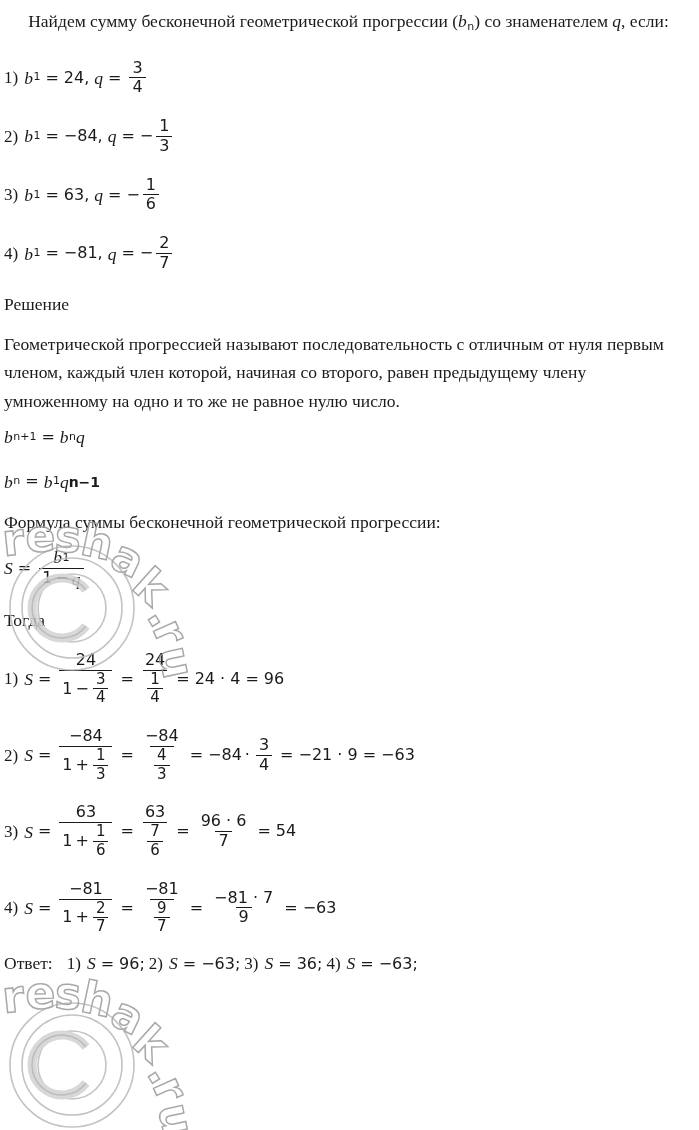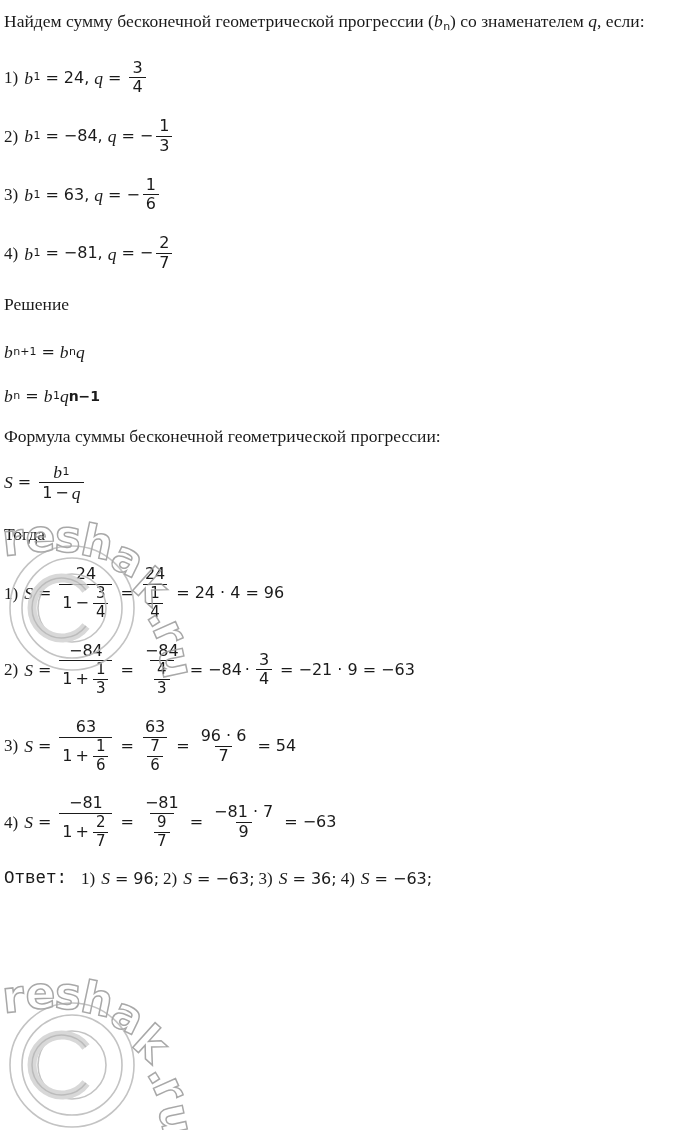--- a/index.html
+++ b/index.html
@@ -41,21 +41,21 @@
 
   
   .content { position: relative; z-index: 2; padding: 0 6px 0 4px; }
 
   .para {
     font-size: 17.5px;
     line-height: 28.5px;
     margin: 0;
     text-align: left;
   }
-  .intro { margin-top: 7px; }
+  .intro { margin-top: 7px; text-align: center; }
 
   .section-head {
     font-size: 17.5px;
     line-height: 28px;
     margin: 0;
   }
 
   
   .gap-12 { height: 12px; }
   .gap-16 { height: 16px; }
@@ -131,21 +131,21 @@
 
   .row-math { margin: 0; }
 
   .answer {
     font-size: 17.5px;
     display: flex;
     align-items: center;
     white-space: nowrap;
   }
   .answer .ans-label {
-    font-family: Liberation Mono, monospace;
+    font-family: Liberation Serif, serif;
     margin-right: 14px;
   }
   .answer .seg { margin-right: 4px; }
 </style>
 </head>
 <body>
 
 <div class="page">
 
   <div class="watermark wm-1">
@@ -269,20 +269,21 @@
         <span class="den mn">7</span>
       </span>
     </div>
 
     <div class="gap-18"></div>
 
     <p class="section-head">Решение</p>
 
     <div class="gap-12"></div>
 
+    <p class="para">Геометрической прогрессией называют последовательность с отличным от нуля первым членом, каждый член которой, начиная со второго, равен предыдущему члену умноженному на одно и то же не равное нулю число.</p>
 
     <div class="gap-12"></div>
 
     <div class="math row-math">
       <span class="mi">b</span>
         <sub class="sb">n+1</sub>
       <span class="mo">=</span>
       <span class="mi">b</span>
         <sub class="sb">n</sub>
         <span class="mi">q</span>

